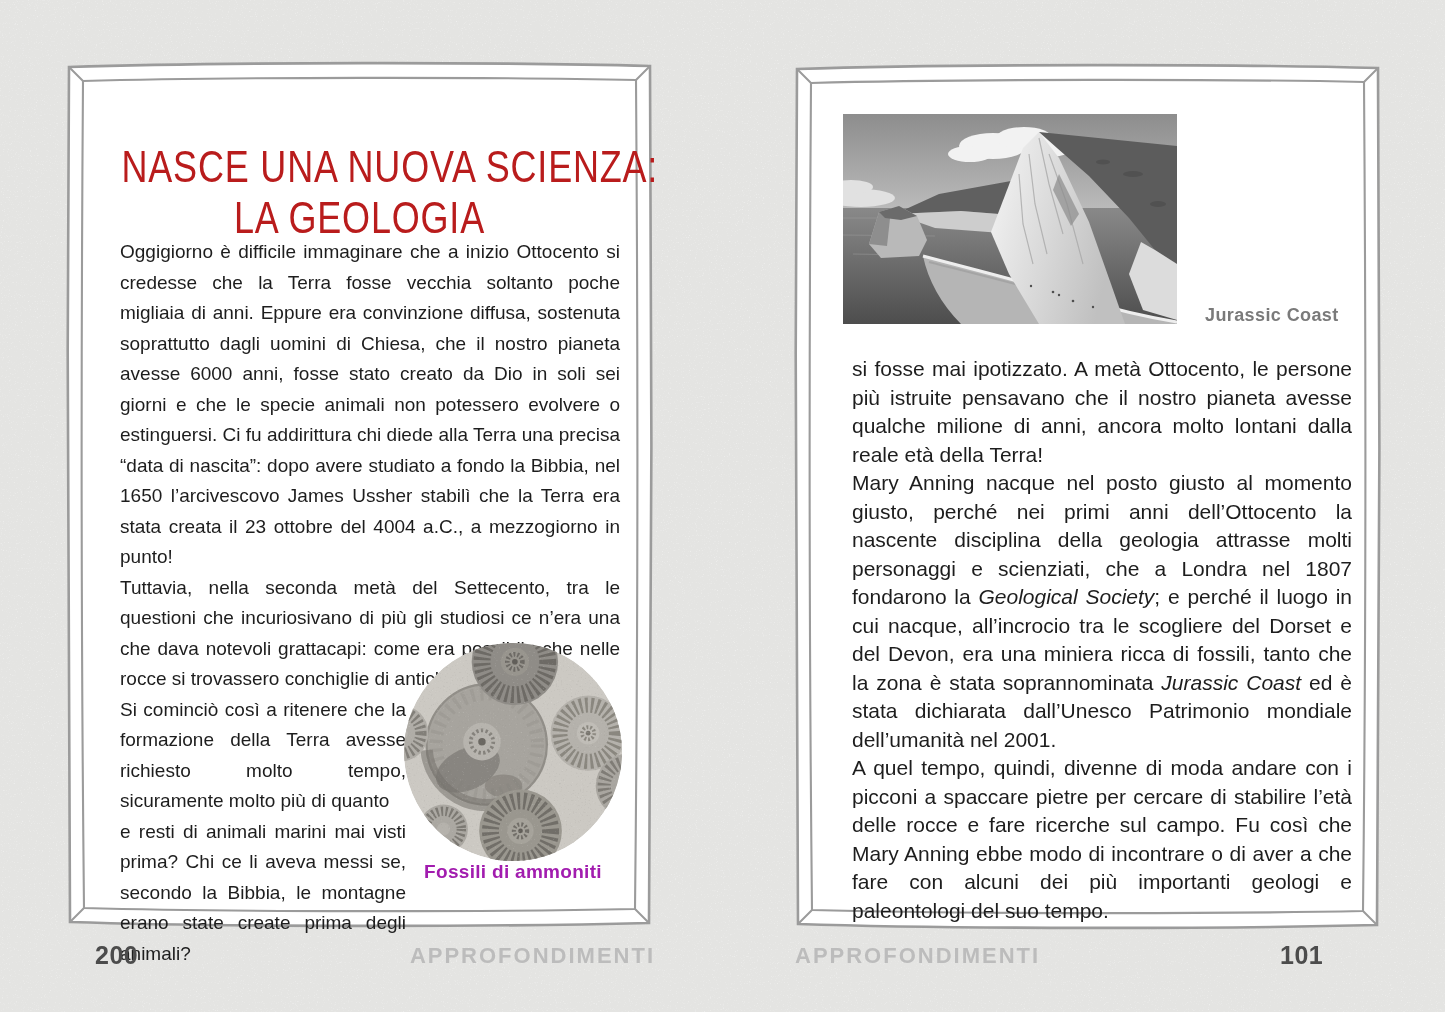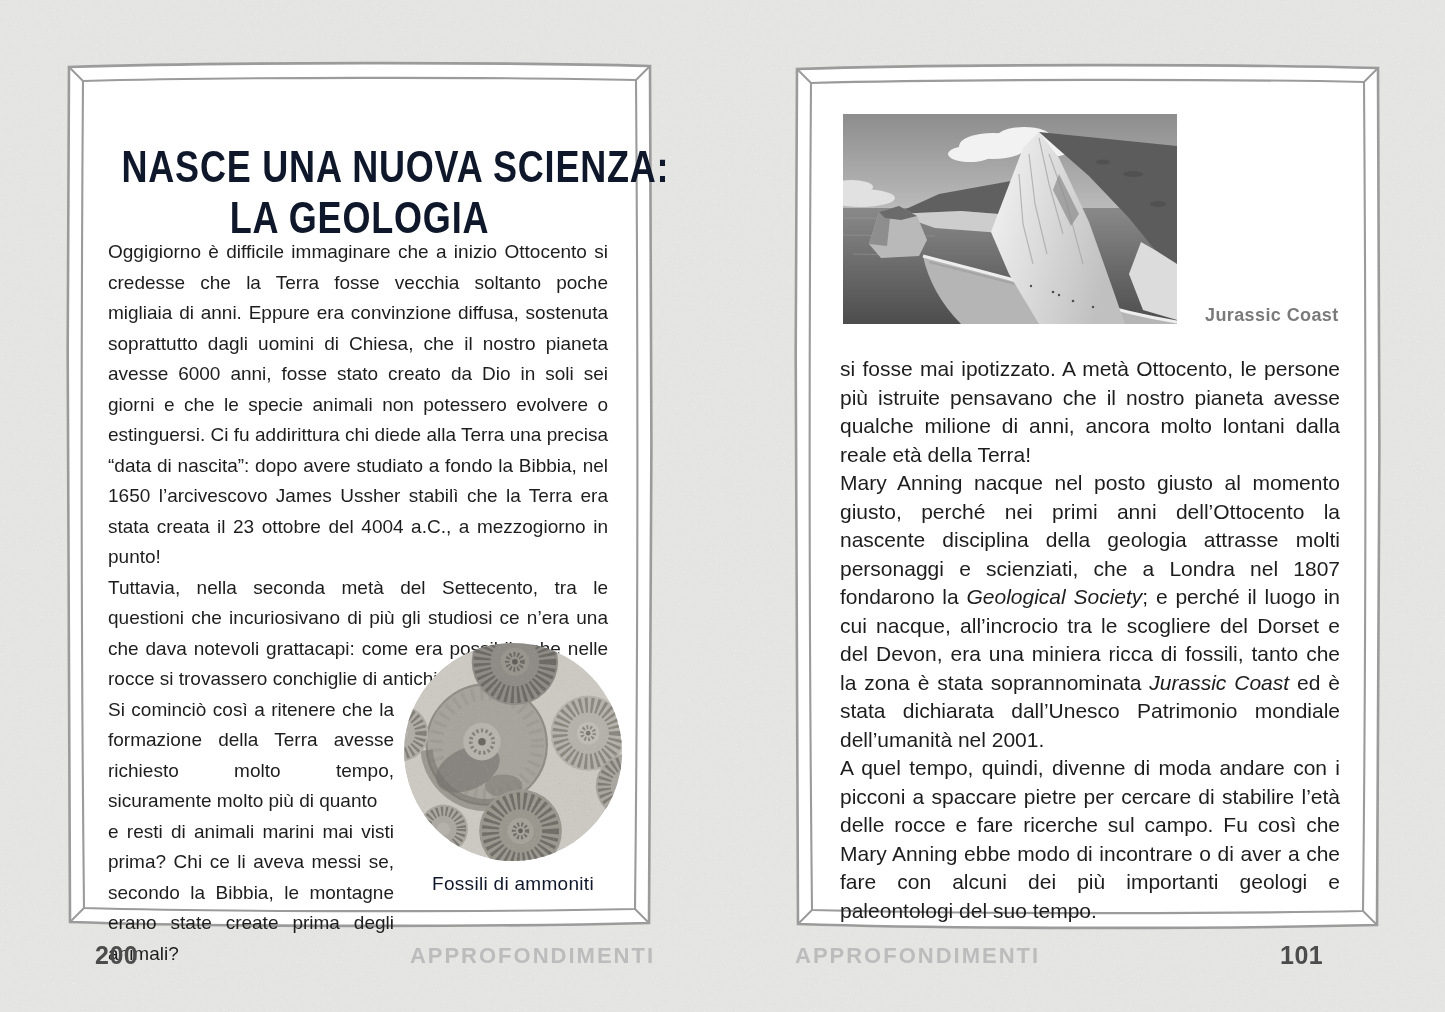--- a/index.html
+++ b/index.html
@@ -13,35 +13,35 @@
 
   .page{position:absolute;width:595px;height:875px;}
   .page-left{left:62px;top:57px;}
   .page-right{left:790px;top:59px;}
   .frame-svg{position:absolute;left:0;top:0;width:100%;height:100%;z-index:0;}
   .frame-stroke{fill:none;stroke:#9b9b9b;}
   .page-content{position:absolute;inset:0;z-index:1;}
 
   .page-title{
     position:absolute;top:54px;left:0;width:100%;text-align:center;
-    color:#0f172a;font-weight:bold;font-size:45px;line-height:51px;letter-spacing:1px;
+    color:#b91c1c;font-weight:normal;font-size:45px;line-height:51px;letter-spacing:1px;
   }
   .tline{display:block;transform:scaleX(0.80);transform-origin:50% 50%;white-space:nowrap;}
 
-  .body-copy{color:#1d1d1d;text-align:justify;}
+  .body-copy{color:#1d1d1d;text-align:justify;margin-left:12px;}
   .body-copy p{margin:0;}
   .left-body{position:absolute;left:46px;top:180px;width:500px;font-size:19px;line-height:30.5px;}
   .narrow-block{width:286px;}
   .right-body{position:absolute;left:50px;top:296px;width:500px;font-size:21px;line-height:28.5px;}
   .it{font-style:italic;}
 
   .fossil-fig{position:absolute;left:342px;top:586px;width:218px;text-align:center;}
   .fossil-fig svg{display:block;width:218px;height:218px;}
   .fig-caption{
-    margin-top:12px;font-weight:normal;font-size:19px;color:#0f172a;letter-spacing:.3px;
+    font-weight:bold;font-size:19px;color:#a21caf;letter-spacing:.3px;
   }
 
   .coast-photo{position:absolute;left:53px;top:55px;width:334px;height:210px;}
   .coast-photo svg{display:block;width:334px;height:210px;}
   .coast-caption{
     position:absolute;left:415px;top:246px;font-weight:bold;font-size:18px;color:#7a7a7a;letter-spacing:.4px;
   }
 
   .folio{position:absolute;font-weight:bold;z-index:2;}
   .page-number{font-size:25px;color:#4c4c4c;letter-spacing:.5px;}

